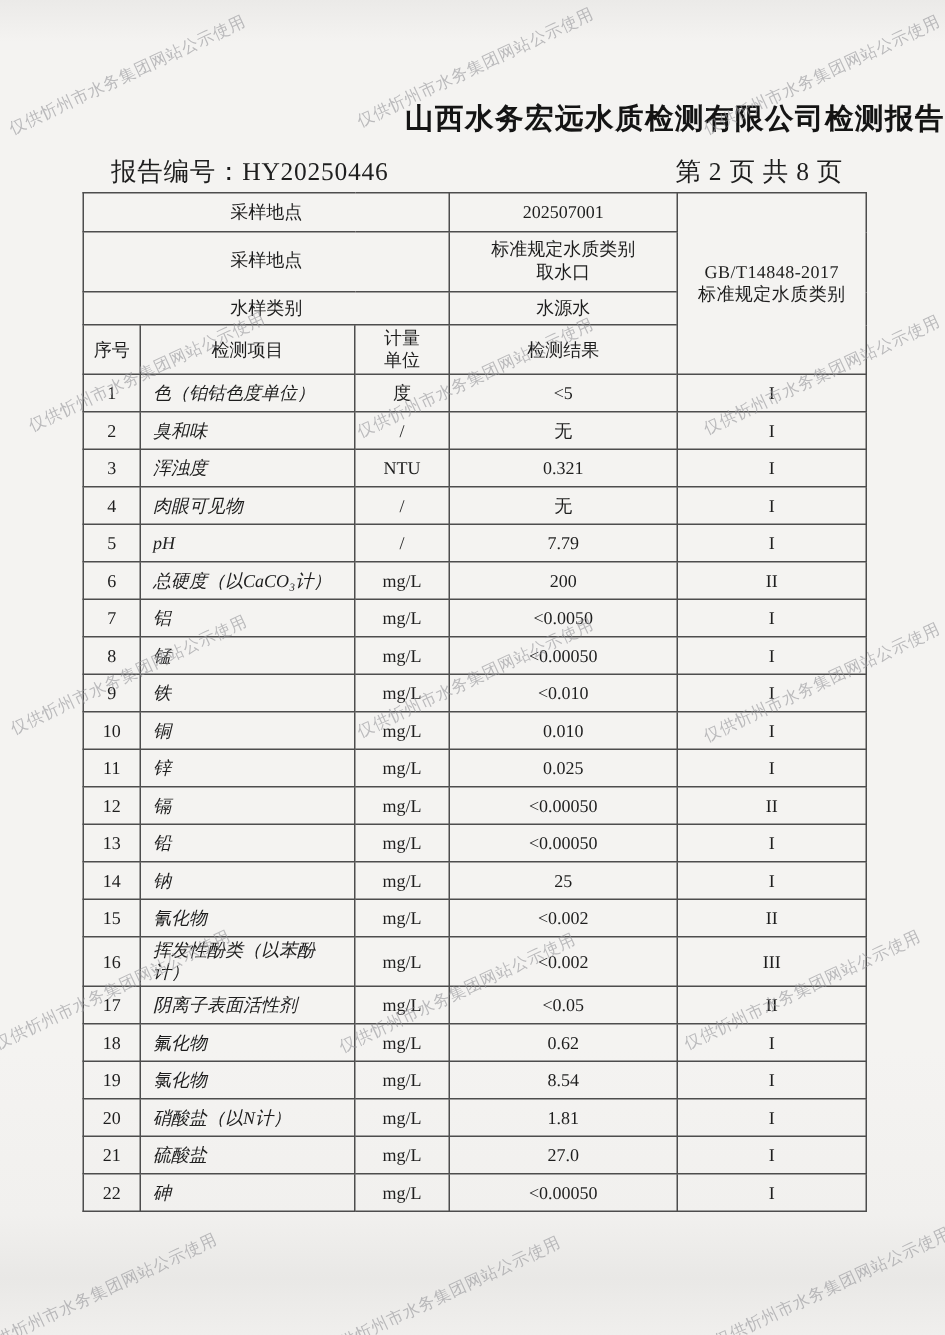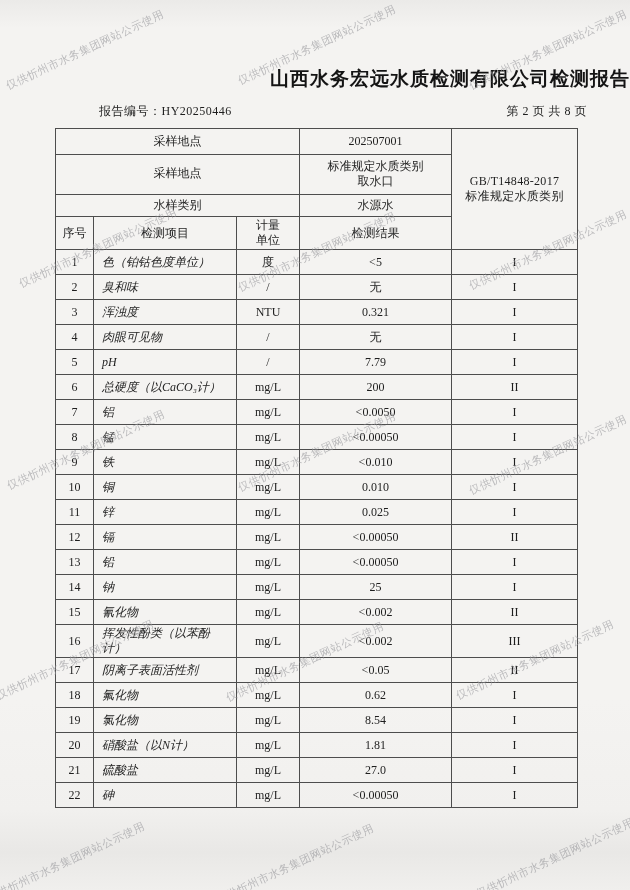--- a/index.html
+++ b/index.html
@@ -16,23 +16,23 @@
   }
   .page-title {
     position: absolute; top: 66px; left: 0; width: 100%;
     text-align: right;
     font-family: "Liberation Sans", sans-serif;
     font-weight: bold; font-size: 19px; letter-spacing: 1px;
     color: #141414;
     z-index: 2;
   }
   .meta-row {
-    position: absolute; top: 103px; left: 99px; width: 488px;
+    position: absolute; top: 103px; left: 74px; width: 488px;
     display: flex; justify-content: space-between;
-    font-size: 12px; letter-spacing: 0.5px;
+    font-size: 17px; letter-spacing: 0.5px;
     z-index: 2;
   }
   table.report-table {
     position: absolute; left: 55px; top: 128px;
     width: 522px;
     border-collapse: collapse;
     table-layout: fixed;
     font-size: 12px;
     z-index: 1;
   }

